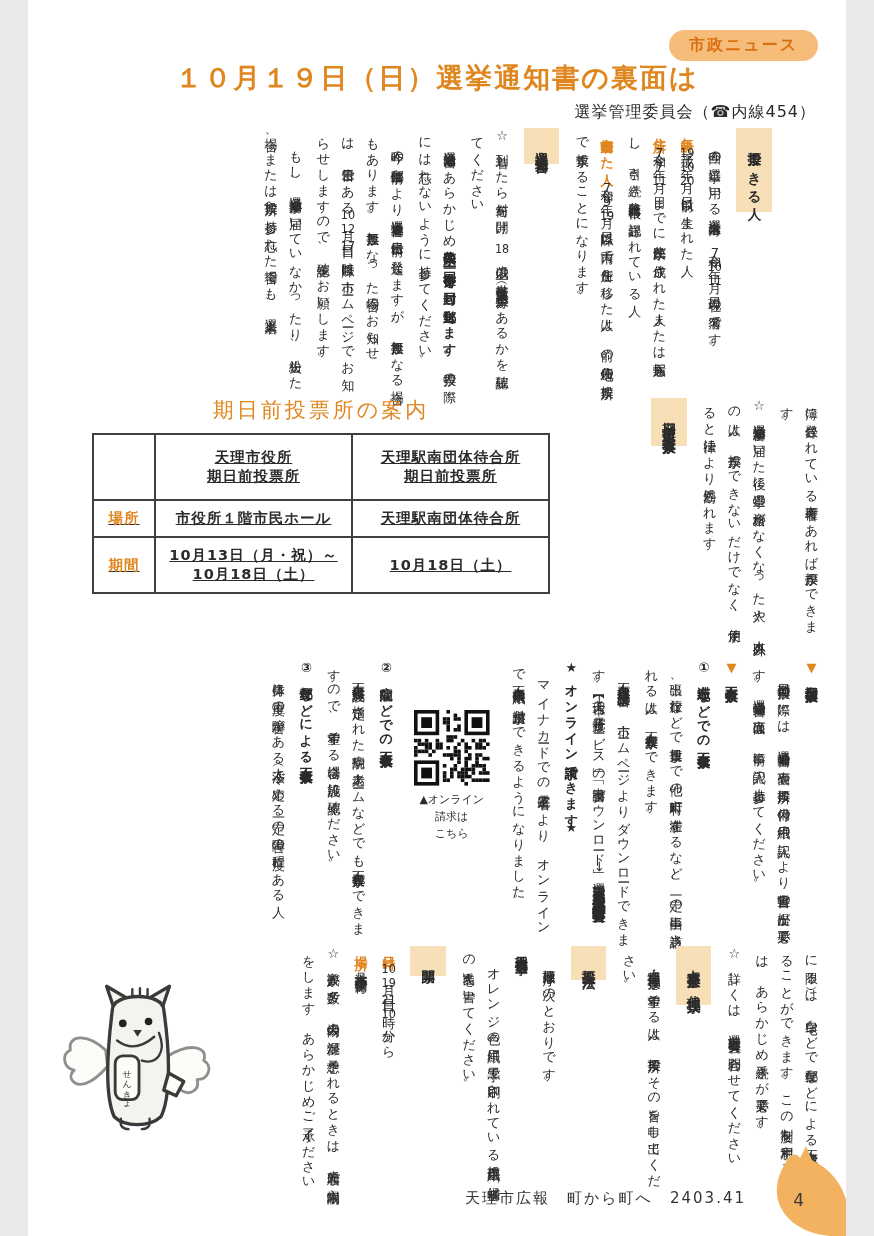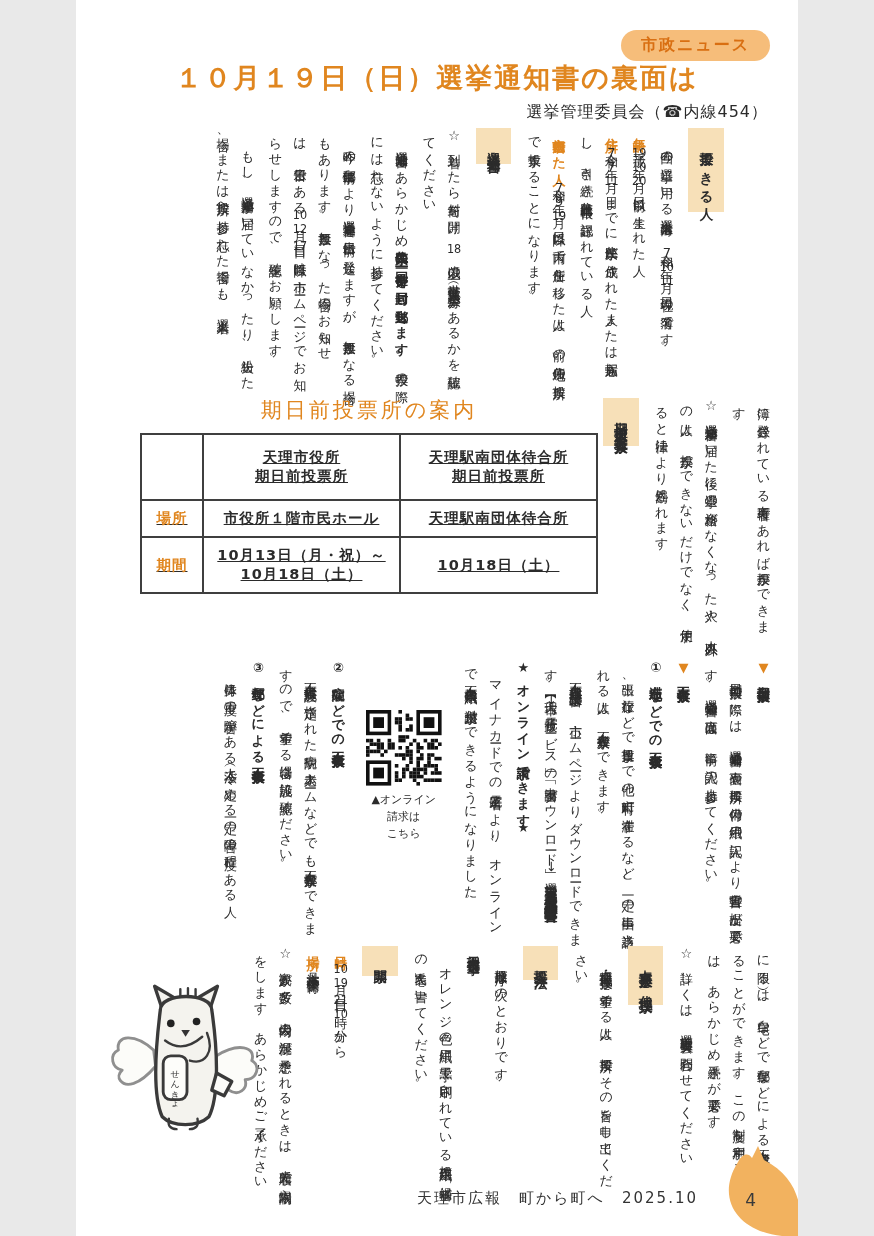--- a/index.html
+++ b/index.html
@@ -6,21 +6,21 @@
     --accent:#e0861f;
     --badge-bg:#f6bd7a;
     --badge-text:#d96f12;
     --bar-bg:#f7e0b8;
     --ink:#2b2b2b;
     --leaf:#f2b25f;
   }
   html,body{margin:0;padding:0;}
   body{background:#e9e9e9;font-family:"DejaVu Sans",sans-serif;}
   #page{
-    position:relative;width:722px;height:1236px;margin:0 auto;
+    position:relative;width:818px;height:1236px;margin:0 auto;
     background:#ffffff;overflow:hidden;color:var(--ink);
   }
   
   .badge{
     position:absolute;top:30px;right:28px;
     background:var(--badge-bg);color:var(--badge-text);
     font-weight:bold;font-size:16px;letter-spacing:2px;
     padding:5px 20px;border-radius:17px;
   }
   .page-title{
@@ -317,19 +317,19 @@
       <path d="M106,62 C114,82 104,96 88,91"></path>
       <path d="M66,152 q-2,11 8,11 M96,152 q2,11 -8,11"></path>
     </g>
     <circle cx="68" cy="52" r="4" fill="#222"></circle>
     <circle cx="95" cy="50" r="4" fill="#222"></circle>
     <path d="M79,59 h9 l-4.5,7 Z" fill="#333"></path>
     <rect x="60" y="86" width="25" height="46" rx="8" fill="#fdfdfa" stroke="#3a3a3a" stroke-width="3"></rect>
     <text x="72.5" y="94" font-size="9.5" fill="#333" style="writing-mode:vertical-rl;text-orientation:upright">せんきょ</text>
   </svg>
 
-  <div class="footer-pub">天理市広報　町から町へ　2025.10</div>
+  <div class="footer-pub">天理市広報　町から町へ　2403.41</div>
   <svg class="leaf" viewBox="0 0 86 92">
     <path d="M70,92 C28,88 2,56 26,18 C30,10 36,8 40,14 L46,2 L52,16 C88,34 92,68 86,92 Z" fill="#f2b25f"></path>
   </svg>
   <div class="page-num">4</div>
 
 </div>
 
 </body></html>

